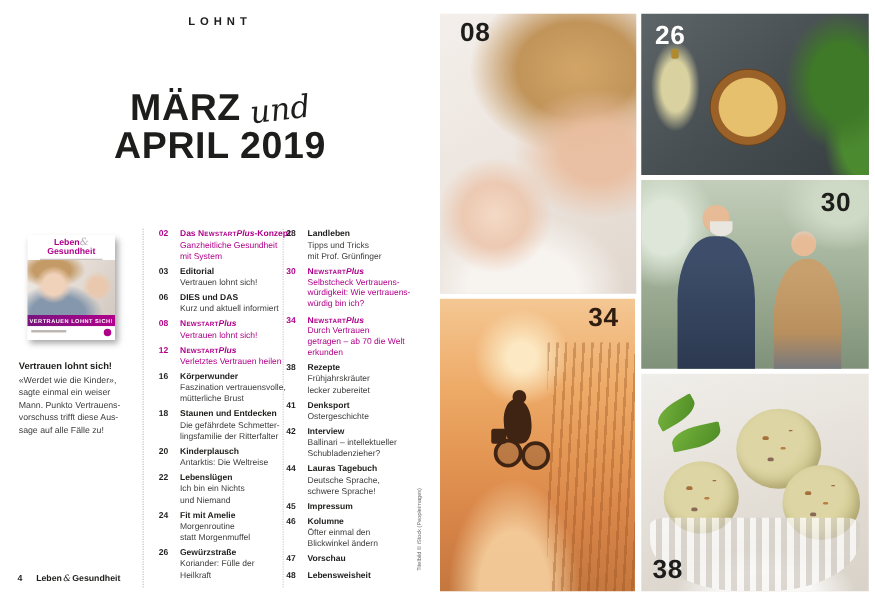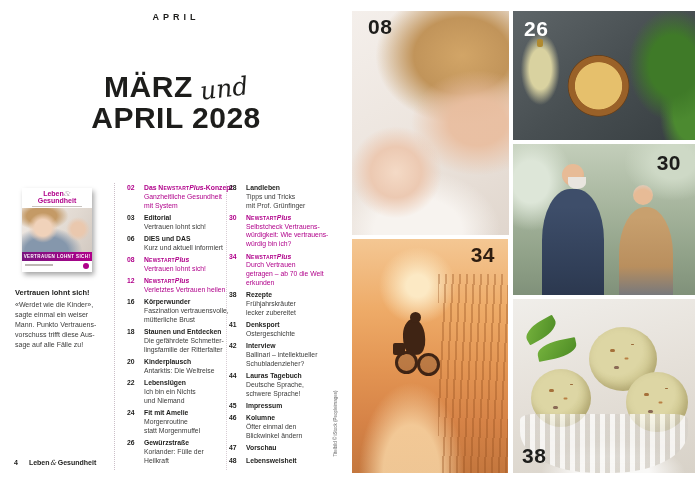--- a/index.html
+++ b/index.html
@@ -138,25 +138,25 @@
   .glass-bowl{position:absolute;left:4%;bottom:0;width:92%;height:34%;
       background:repeating-linear-gradient(90deg, rgba(255,255,255,.6) 0 5px, rgba(196,190,180,.45) 5px 10px),
                  linear-gradient(rgba(255,255,255,.3), rgba(232,228,222,.8));
       border-radius:8% 8% 45% 45% / 10% 10% 70% 70%;}
 </style>
 </head>
 <body>
 
 <div class="page">
 
-  <div class="inhalt">APRIL</div>
+  <div class="inhalt">LOHNT</div>
 
   <div class="title-block">
     <div class="title-l1"><span>MÄRZ</span><span class="title-und">und</span></div>
-    <div class="title-l2">APRIL 2028</div>
+    <div class="title-l2">APRIL 2019</div>
   </div>
 
   <div class="cover">
     <div class="cover-logo">
       <div class="l1"><span>Leben</span><span class="cover-amp">&amp;</span></div>
       <div class="l2">Gesundheit</div>
       <div class="cover-tagline"></div>
     </div>
     <div class="cover-photo"></div>
     <div class="cover-banner">VERTRAUEN LOHNT SICH!</div>

